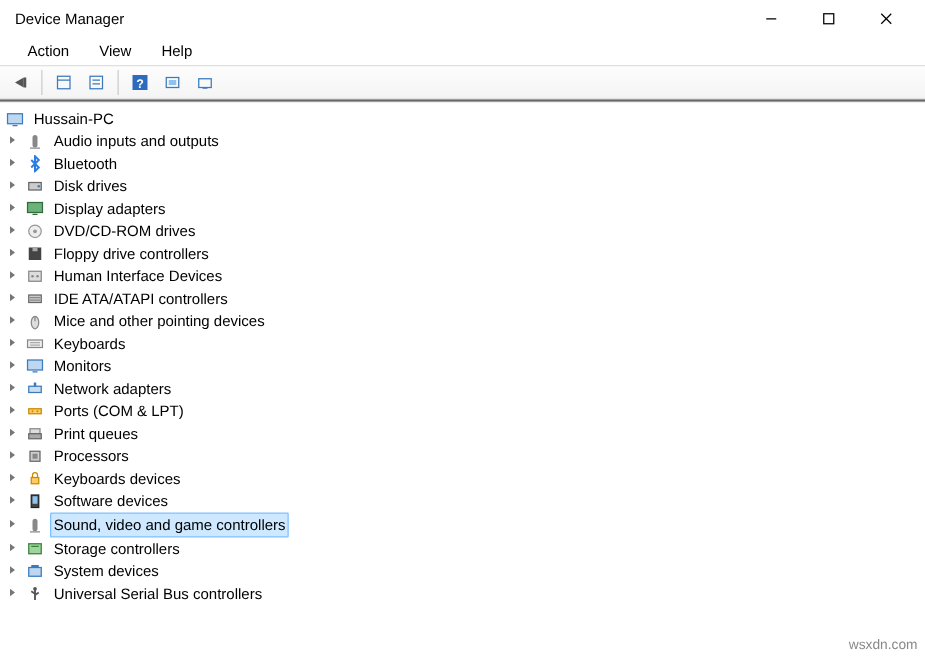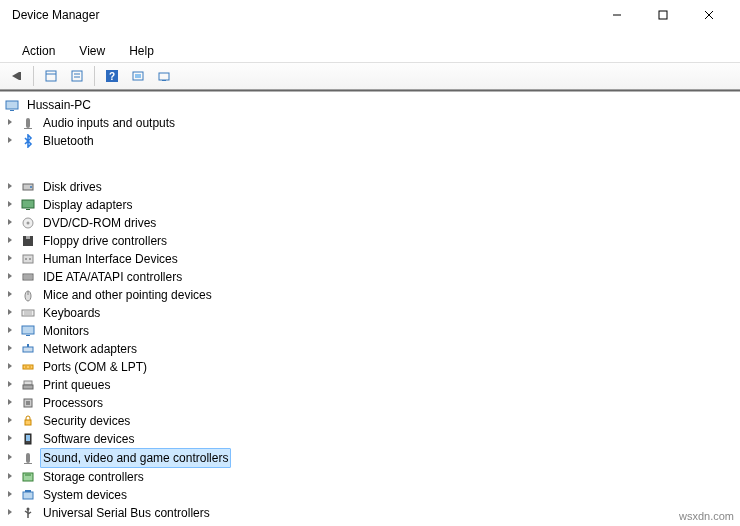--- a/index.html
+++ b/index.html
@@ -28,21 +28,21 @@
       font-family: "Segoe UI Symbol", sans-serif;
       font-size: 10px;
     }
     .winbtn svg { stroke: #000; stroke-width: 1; fill: none; }
     .menubar {
       display: flex;
       gap: 4px;
       padding: 2px 8px 2px 12px;
       font-size: 12px;
     }
-    .menuitem { padding: 2px 10px; margin-top: 10px; }
+    .menuitem { padding: 2px 10px; }
     .toolbar {
       display: flex;
       align-items: center;
       gap: 2px;
       padding: 2px 4px;
       border-top: 1px solid #e0e0e0;
       border-bottom: 1px solid #a0a0a0;
       height: 28px;
       background: linear-gradient(#fdfdfd,#f4f4f4);
     }
@@ -195,21 +195,21 @@
             <polygon points="2,1 6,4 2,7" fill="#777"></polygon>
           </svg>
         </span>
         <span class="dev-icon">
           <svg width="14" height="14">
             <use href="#i-bluetooth"></use>
           </svg>
         </span>
         <span class="dev-label">Bluetooth</span>
       </div>
-      <div class="node-row" style="padding-left: 2px; margin-top: 28px;">
+      <div class="node-row" style="padding-left: 2px;">
         <span class="chev">
           <svg width="8" height="8">
             <polygon points="2,1 6,4 2,7" fill="#777"></polygon>
           </svg>
         </span>
         <span class="dev-icon">
           <svg width="14" height="14">
             <use href="#i-drive"></use>
           </svg>
         </span>
@@ -375,21 +375,21 @@
         <span class="chev">
           <svg width="8" height="8">
             <polygon points="2,1 6,4 2,7" fill="#777"></polygon>
           </svg>
         </span>
         <span class="dev-icon">
           <svg width="14" height="14">
             <use href="#i-lock"></use>
           </svg>
         </span>
-        <span class="dev-label">Security devices</span>
+        <span class="dev-label">Keyboards devices</span>
       </div>
       <div class="node-row" style="padding-left: 2px;">
         <span class="chev">
           <svg width="8" height="8">
             <polygon points="2,1 6,4 2,7" fill="#777"></polygon>
           </svg>
         </span>
         <span class="dev-icon">
           <svg width="14" height="14">
             <use href="#i-software"></use>

